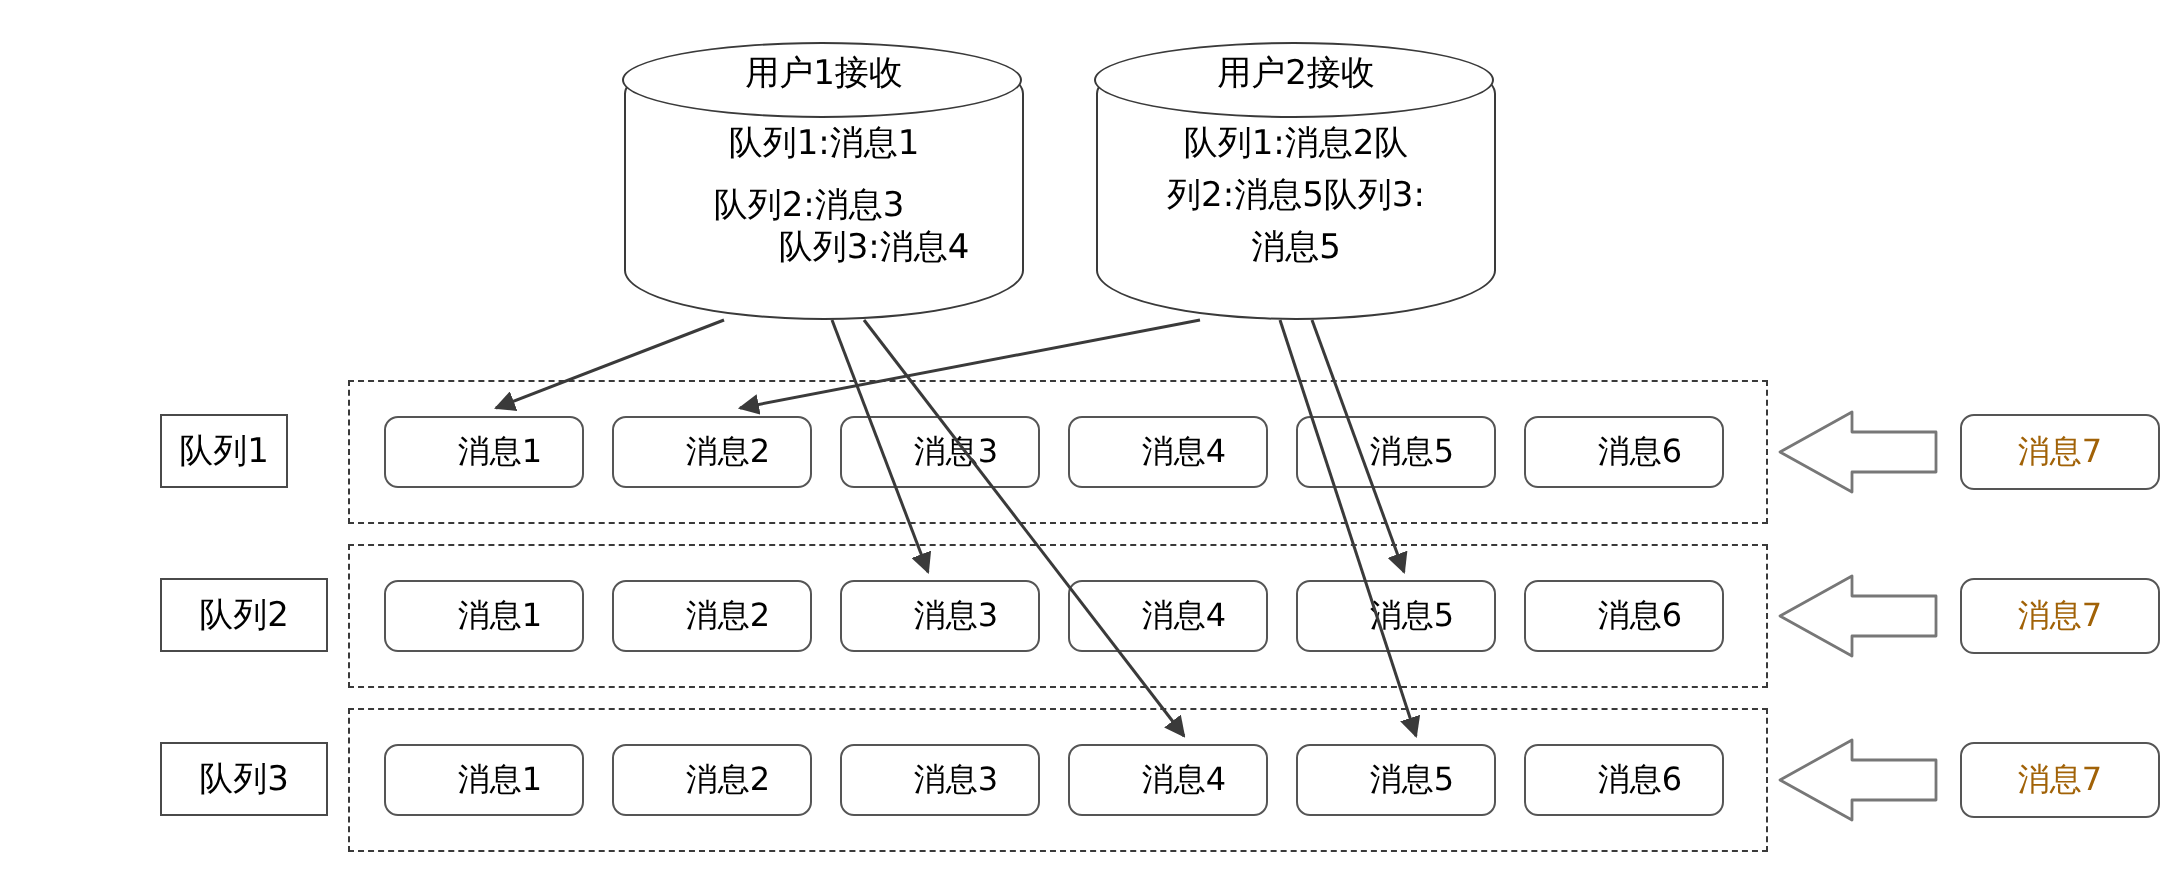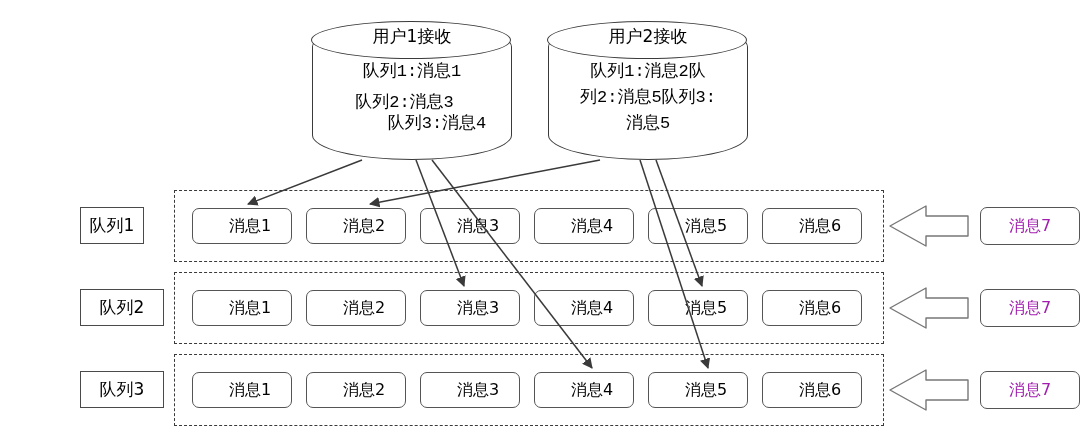--- a/index.html
+++ b/index.html
@@ -48,21 +48,20 @@
   .cyl-body-text {
     position: absolute;
     width: 100%;
     text-align: center;
     font-size: 17px;
     line-height: 24px;
     color: #000;
     z-index: 3;
     box-sizing: border-box;
     padding: 0 16px;
-    font-family: Liberation Mono, monospace;
   }
 
   
   .queue-tag {
     position: absolute;
     border: 1.4px solid #4a4a4a;
     background: #fff;
     box-sizing: border-box;
     display: flex;
     align-items: center;
@@ -92,21 +91,21 @@
   .incoming-box {
     position: absolute;
     border: 1.3px solid #555;
     border-radius: 7px;
     background: #fff;
     box-sizing: border-box;
     display: flex;
     align-items: center;
     justify-content: center;
     font-size: 16px;
-    color: #a21caf;
+    color: #a16207;
   }
   svg.overlay {
     position: absolute;
     left: 0;
     top: 0;
     width: 1080px;
     height: 440px;
     pointer-events: none;
   }
 </style>

